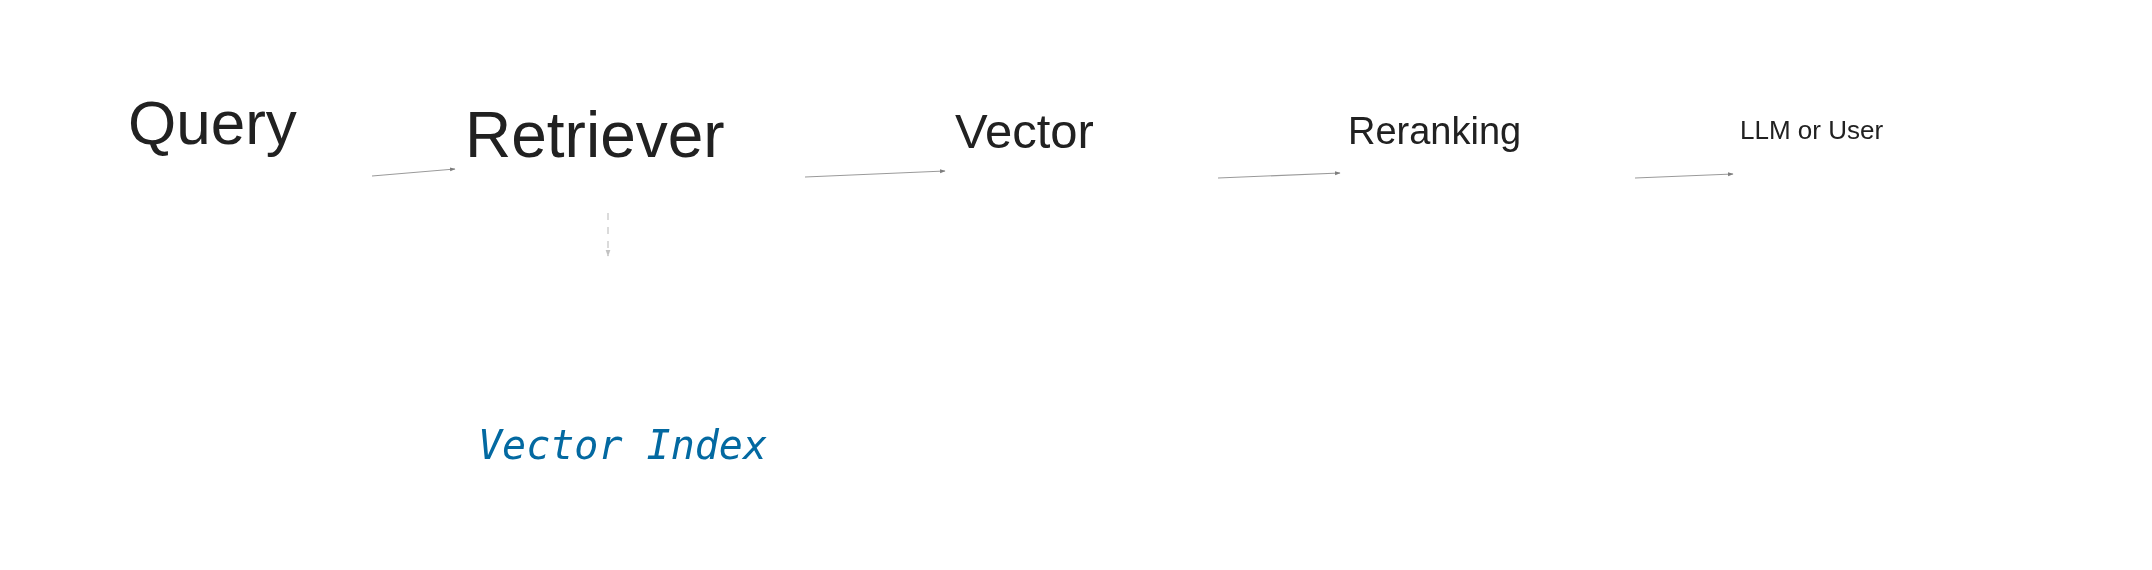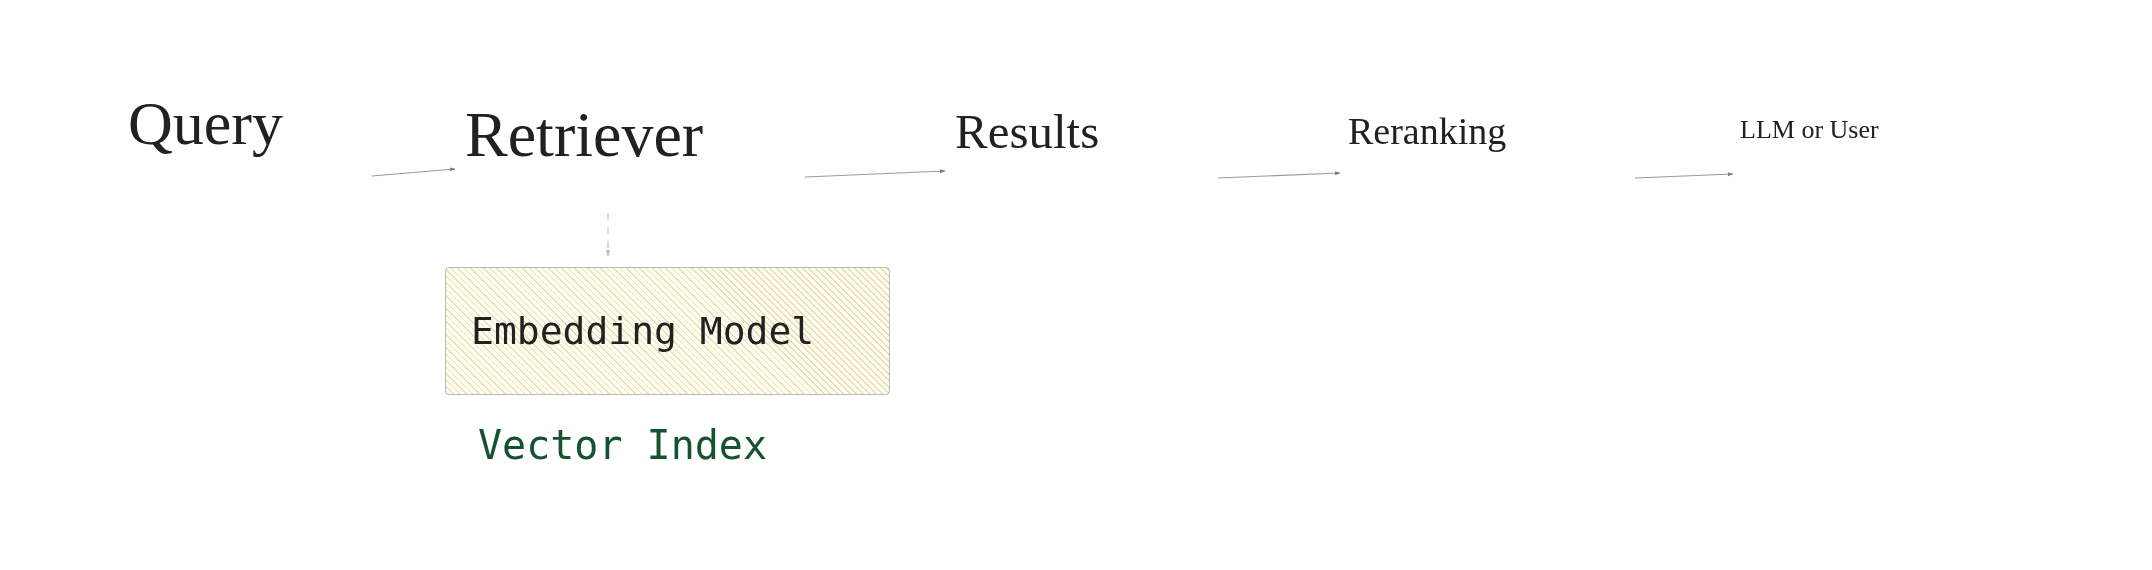--- a/index.html
+++ b/index.html
@@ -28,21 +28,21 @@
     width: 2152px;
     height: 570px;
     pointer-events: none;
   }
 
   
   .node-label {
     position: absolute;
     white-space: pre;
     color: #212121;
-    font-family: Liberation Serif, serif;
+    font-family: Liberation Sans, sans-serif;
     font-weight: 400;
     letter-spacing: 0px;
     line-height: 1;
   }
 
   
   #node-query      { left: 128px;  top: 92px;  font-size: 62px; }
   #node-retriever  { left: 465px;  top: 103px; font-size: 64px; }
   #node-results    { left: 955px;  top: 107px; font-size: 49px; }
   #node-reranking  { left: 1348px; top: 112px; font-size: 38px; }
@@ -78,26 +78,27 @@
     font-weight: 400;
     white-space: pre;
     line-height: 1;
   }
 
   
   #vector-index-label {
     position: absolute;
     left: 478px;
     top: 425px;
-    color: #14532d;
+    color: #0369a1;
     font-family: "DejaVu Sans Mono", "Liberation Mono", monospace;
     font-size: 40px;
     font-weight: 400;
     white-space: pre;
     line-height: 1;
+    font-style: italic;
   }
 </style>
 </head>
 <body>
 
 <div id="canvas">
 
   <svg id="edges" viewBox="0 0 2152 570" xmlns="http://www.w3.org/2000/svg">
     <defs>
       <marker id="arrow-tip" viewBox="0 0 10 10" refX="9" refY="5" markerWidth="5" markerHeight="5" orient="auto-start-reverse">
@@ -116,25 +117,22 @@
 
     <line x1="1635" y1="178" x2="1733" y2="174" stroke="#9a9a9a" stroke-width="1.1" marker-end="url(#arrow-tip)"></line>
 
     <line x1="608" y1="213" x2="608" y2="256" stroke="#cccccc" stroke-width="1.4" stroke-dasharray="7 7" marker-end="url(#arrow-tip-dashed)"></line>
   </svg>
 
   <div class="node-label" id="node-query">Query</div>
 
   <div class="node-label" id="node-retriever">Retriever</div>
 
-  <div class="node-label" id="node-results">Results</div>
+  <div class="node-label" id="node-results">Vector</div>
 
   <div class="node-label" id="node-reranking">Reranking</div>
 
   <div class="node-label" id="node-llmuser">LLM or User</div>
 
-  <div id="embedding-box">
-    <span id="embedding-box-label">Embedding Model</span>
-  </div>
 
   <div id="vector-index-label">Vector Index</div>
 
 </div>
 
 </body></html>

